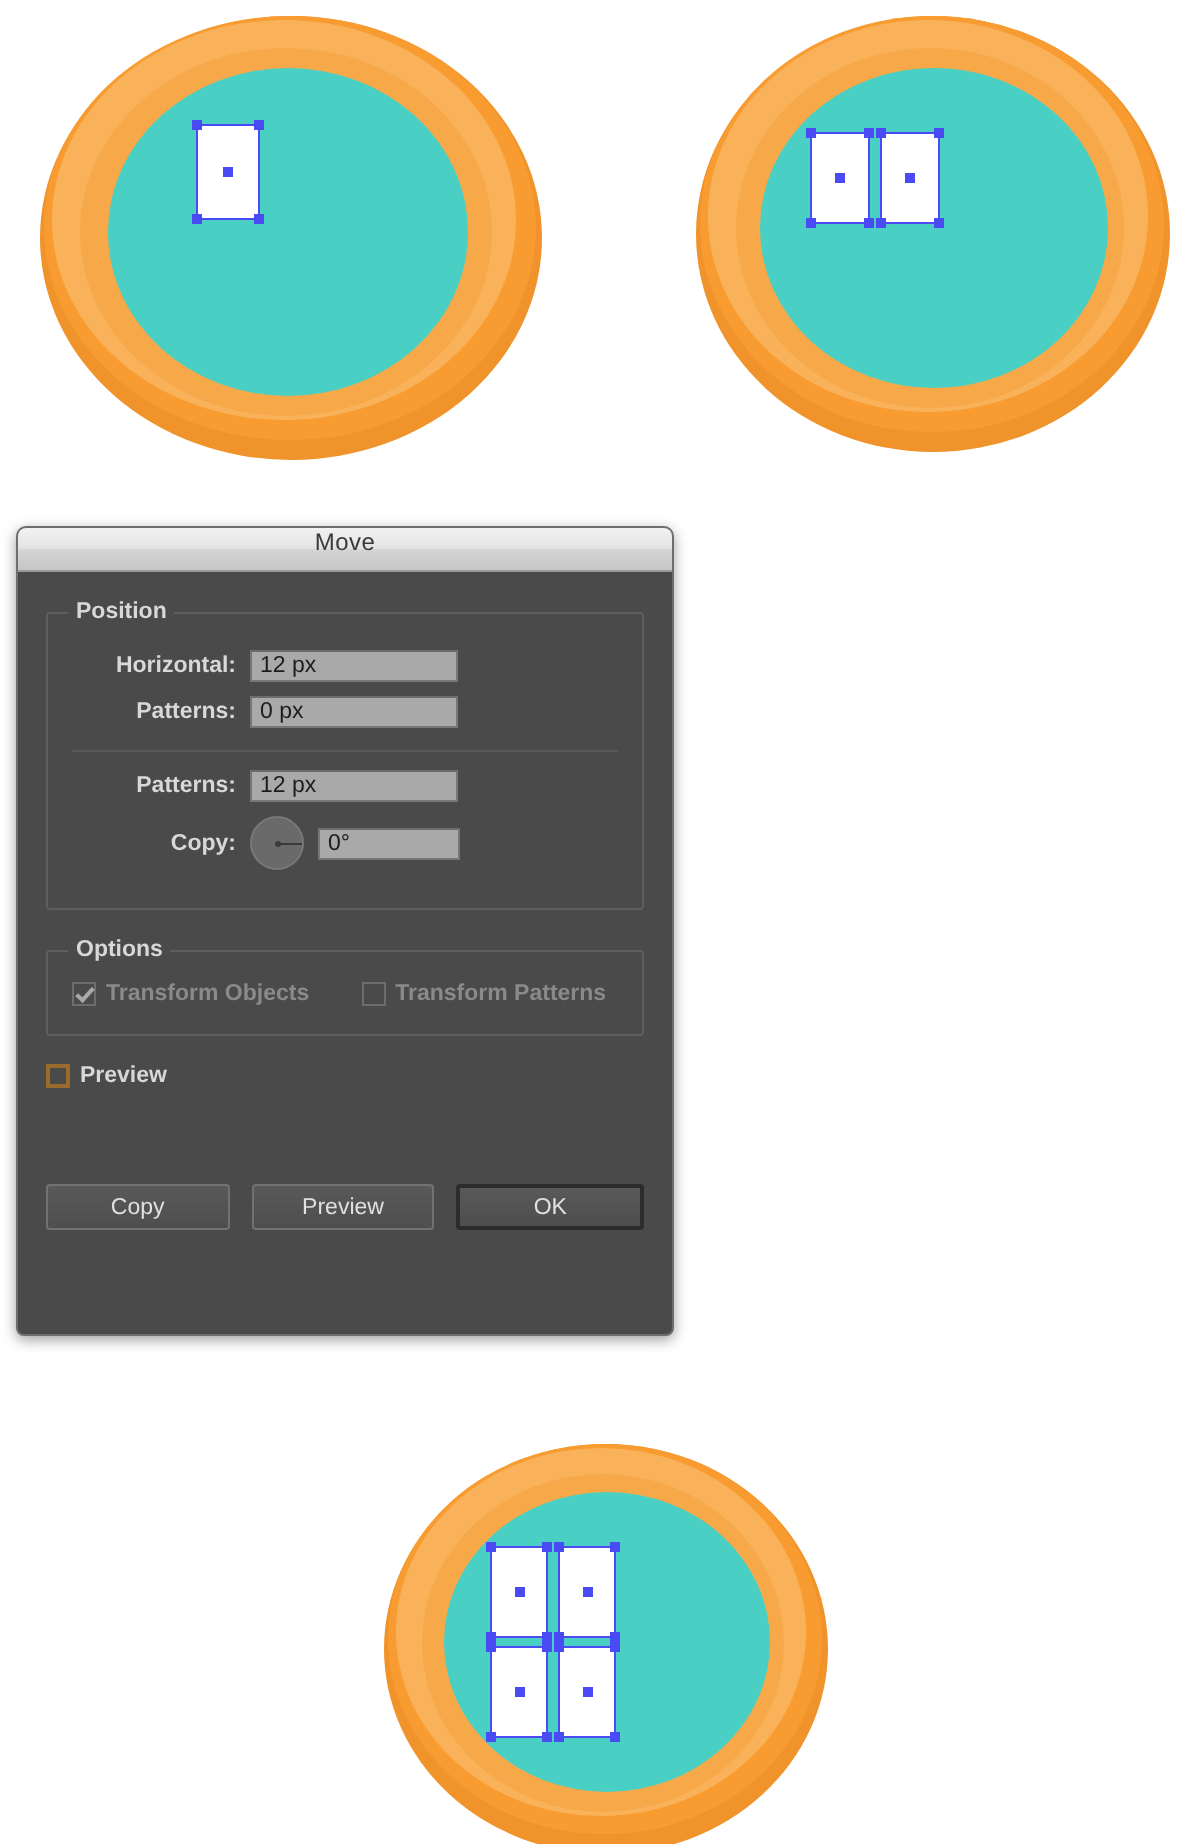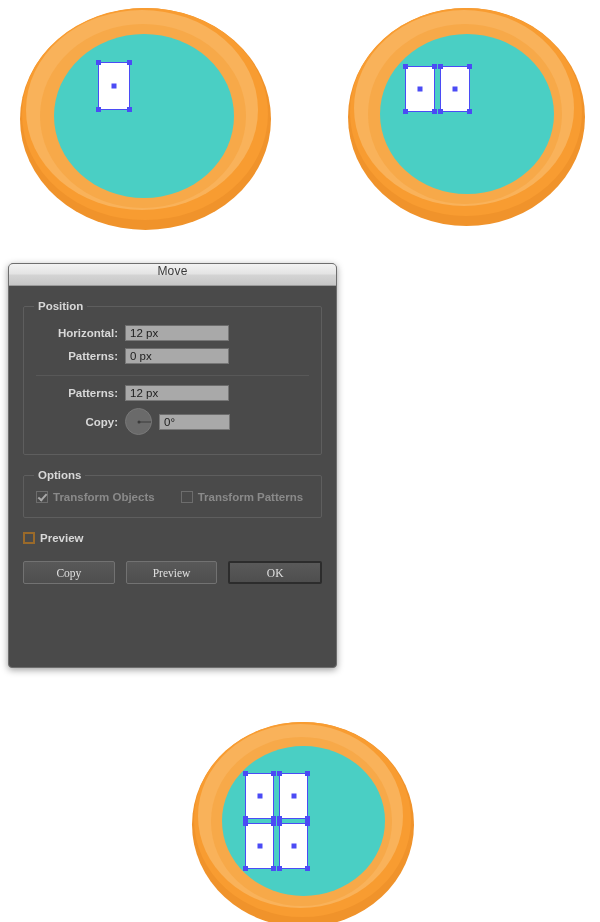--- a/index.html
+++ b/index.html
@@ -243,26 +243,27 @@
     margin-top: 17px;
   }
   .btn {
     flex: 1 1 0;
     height: 23px;
     background: linear-gradient(to bottom, #595959 0%, #4e4e4e 100%);
     border: 1px solid #727272;
     border-radius: 2px;
     color: #e0e0e0;
     font-size: 11.5px;
-    font-family: Liberation Serif, serif;
+    font-family: Liberation Sans, sans-serif;
     display: flex;
     align-items: center;
     justify-content: center;
     box-sizing: border-box;
     cursor: default;
+    margin-top: 31px;
   }
   .btn.default {
     border: 2px solid #2c2c2c;
   }
 </style>
 </head>
 <body>
 
 <div class="canvas">
 

